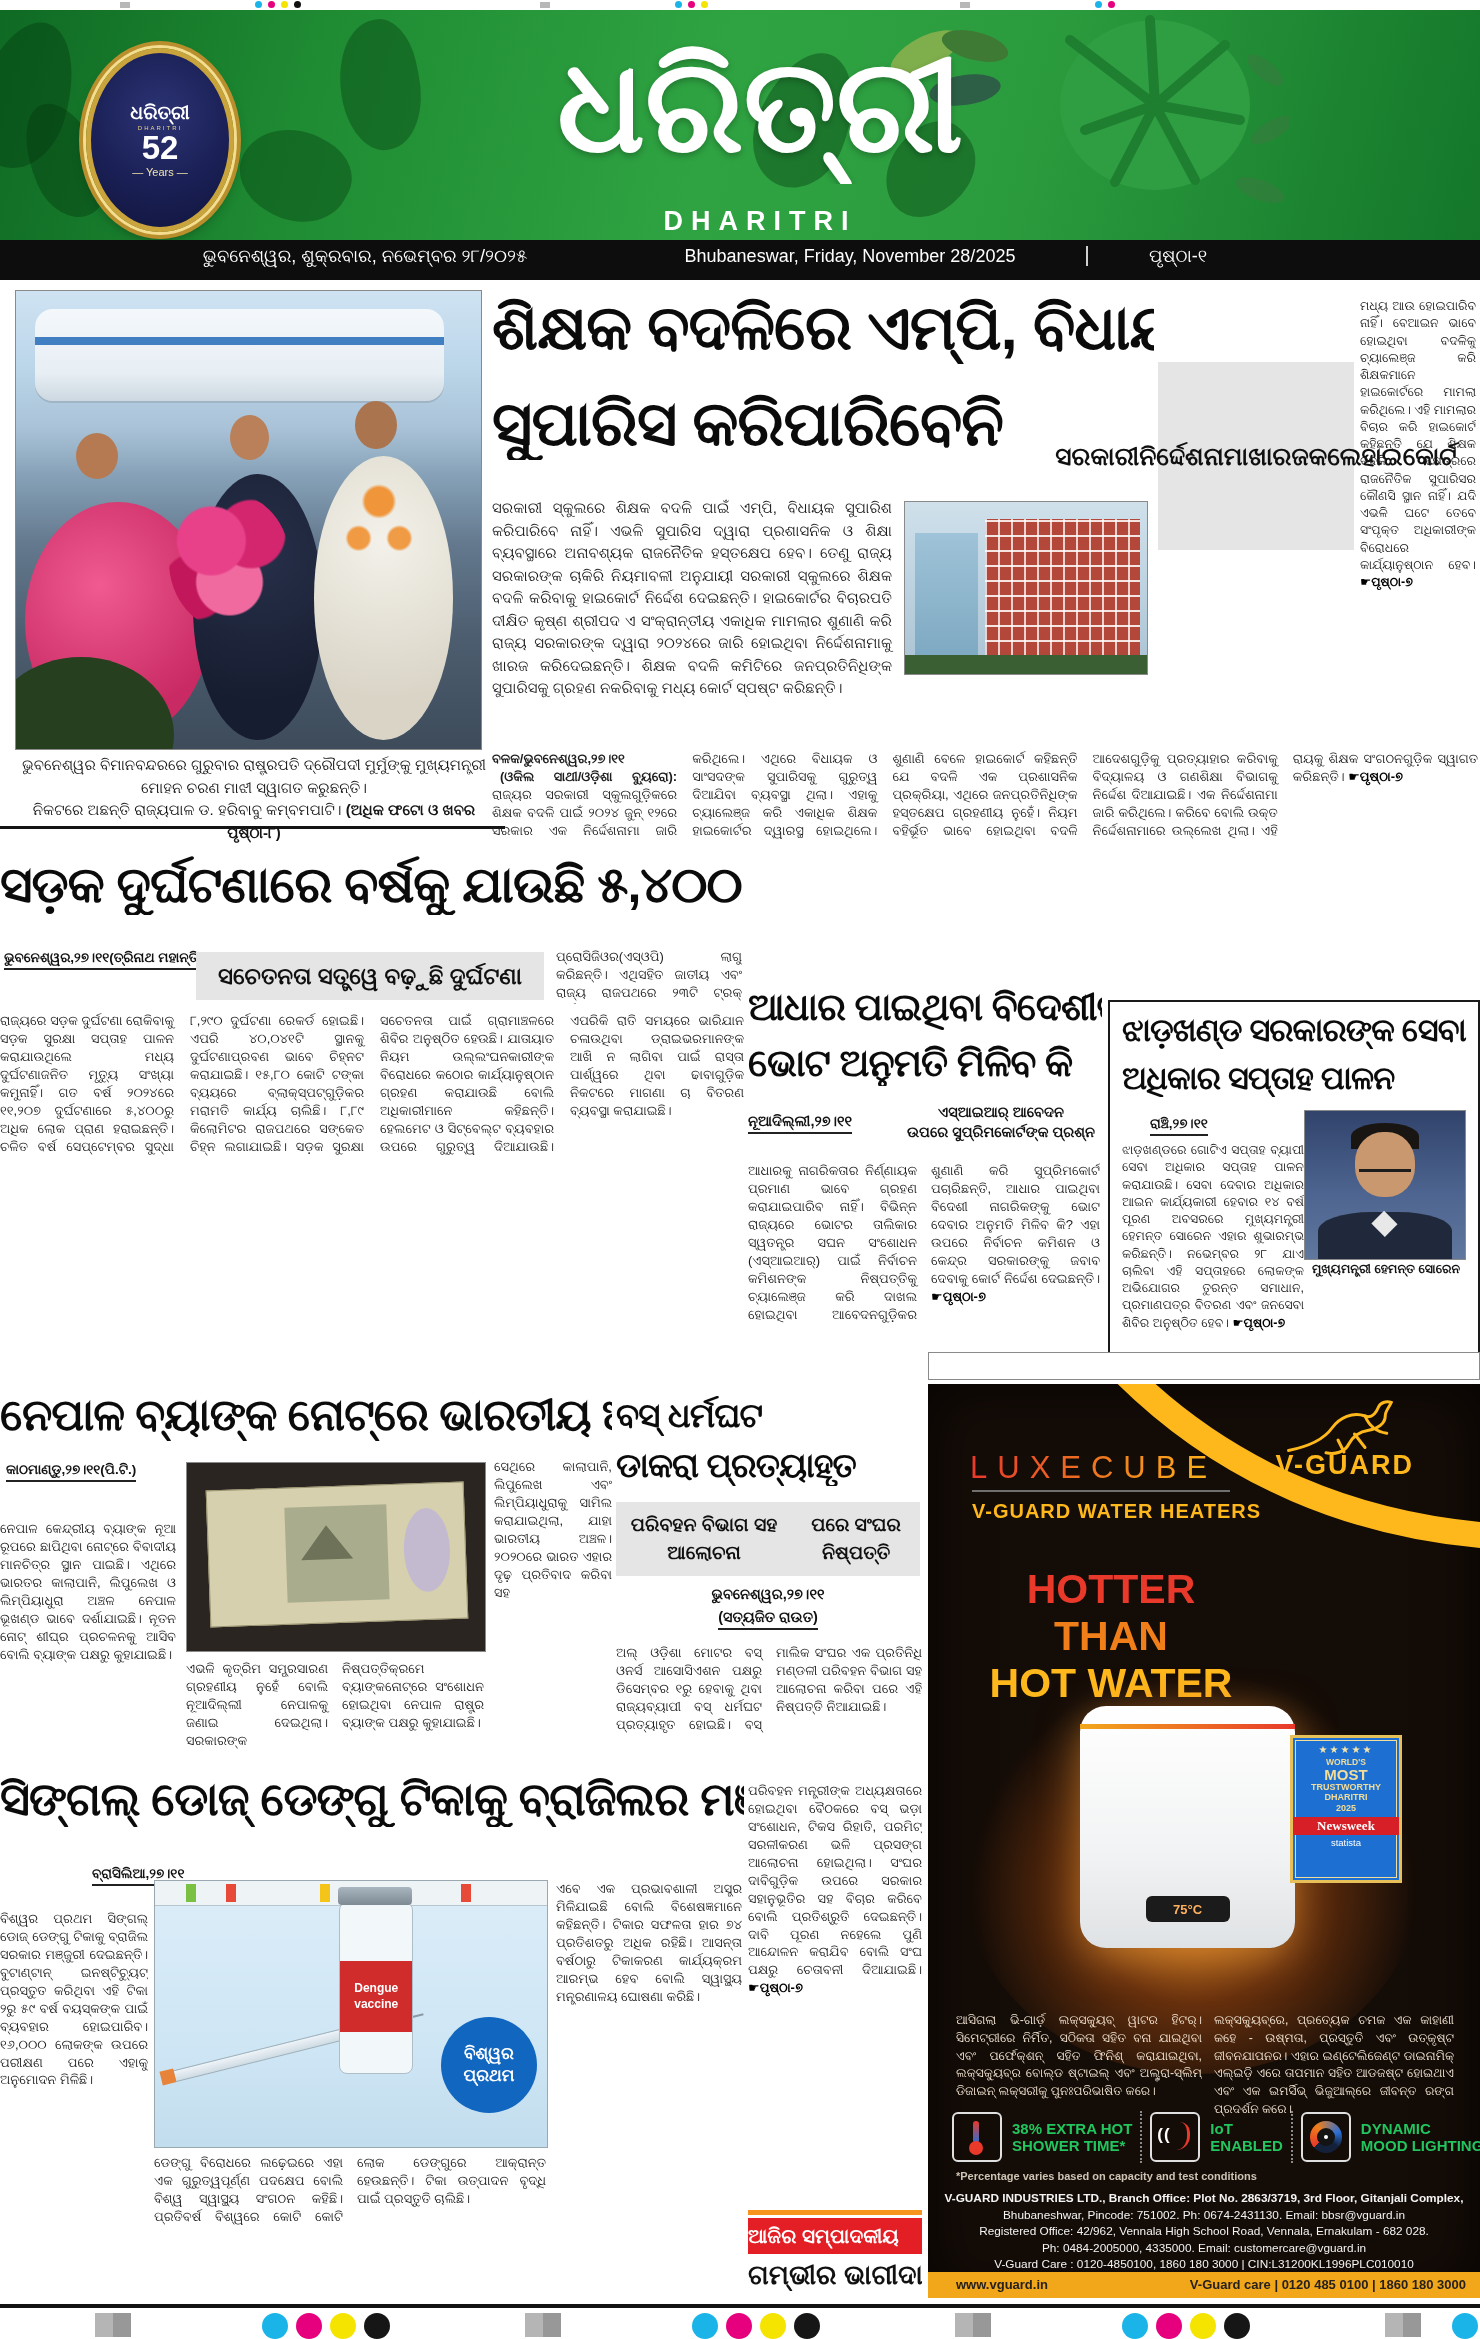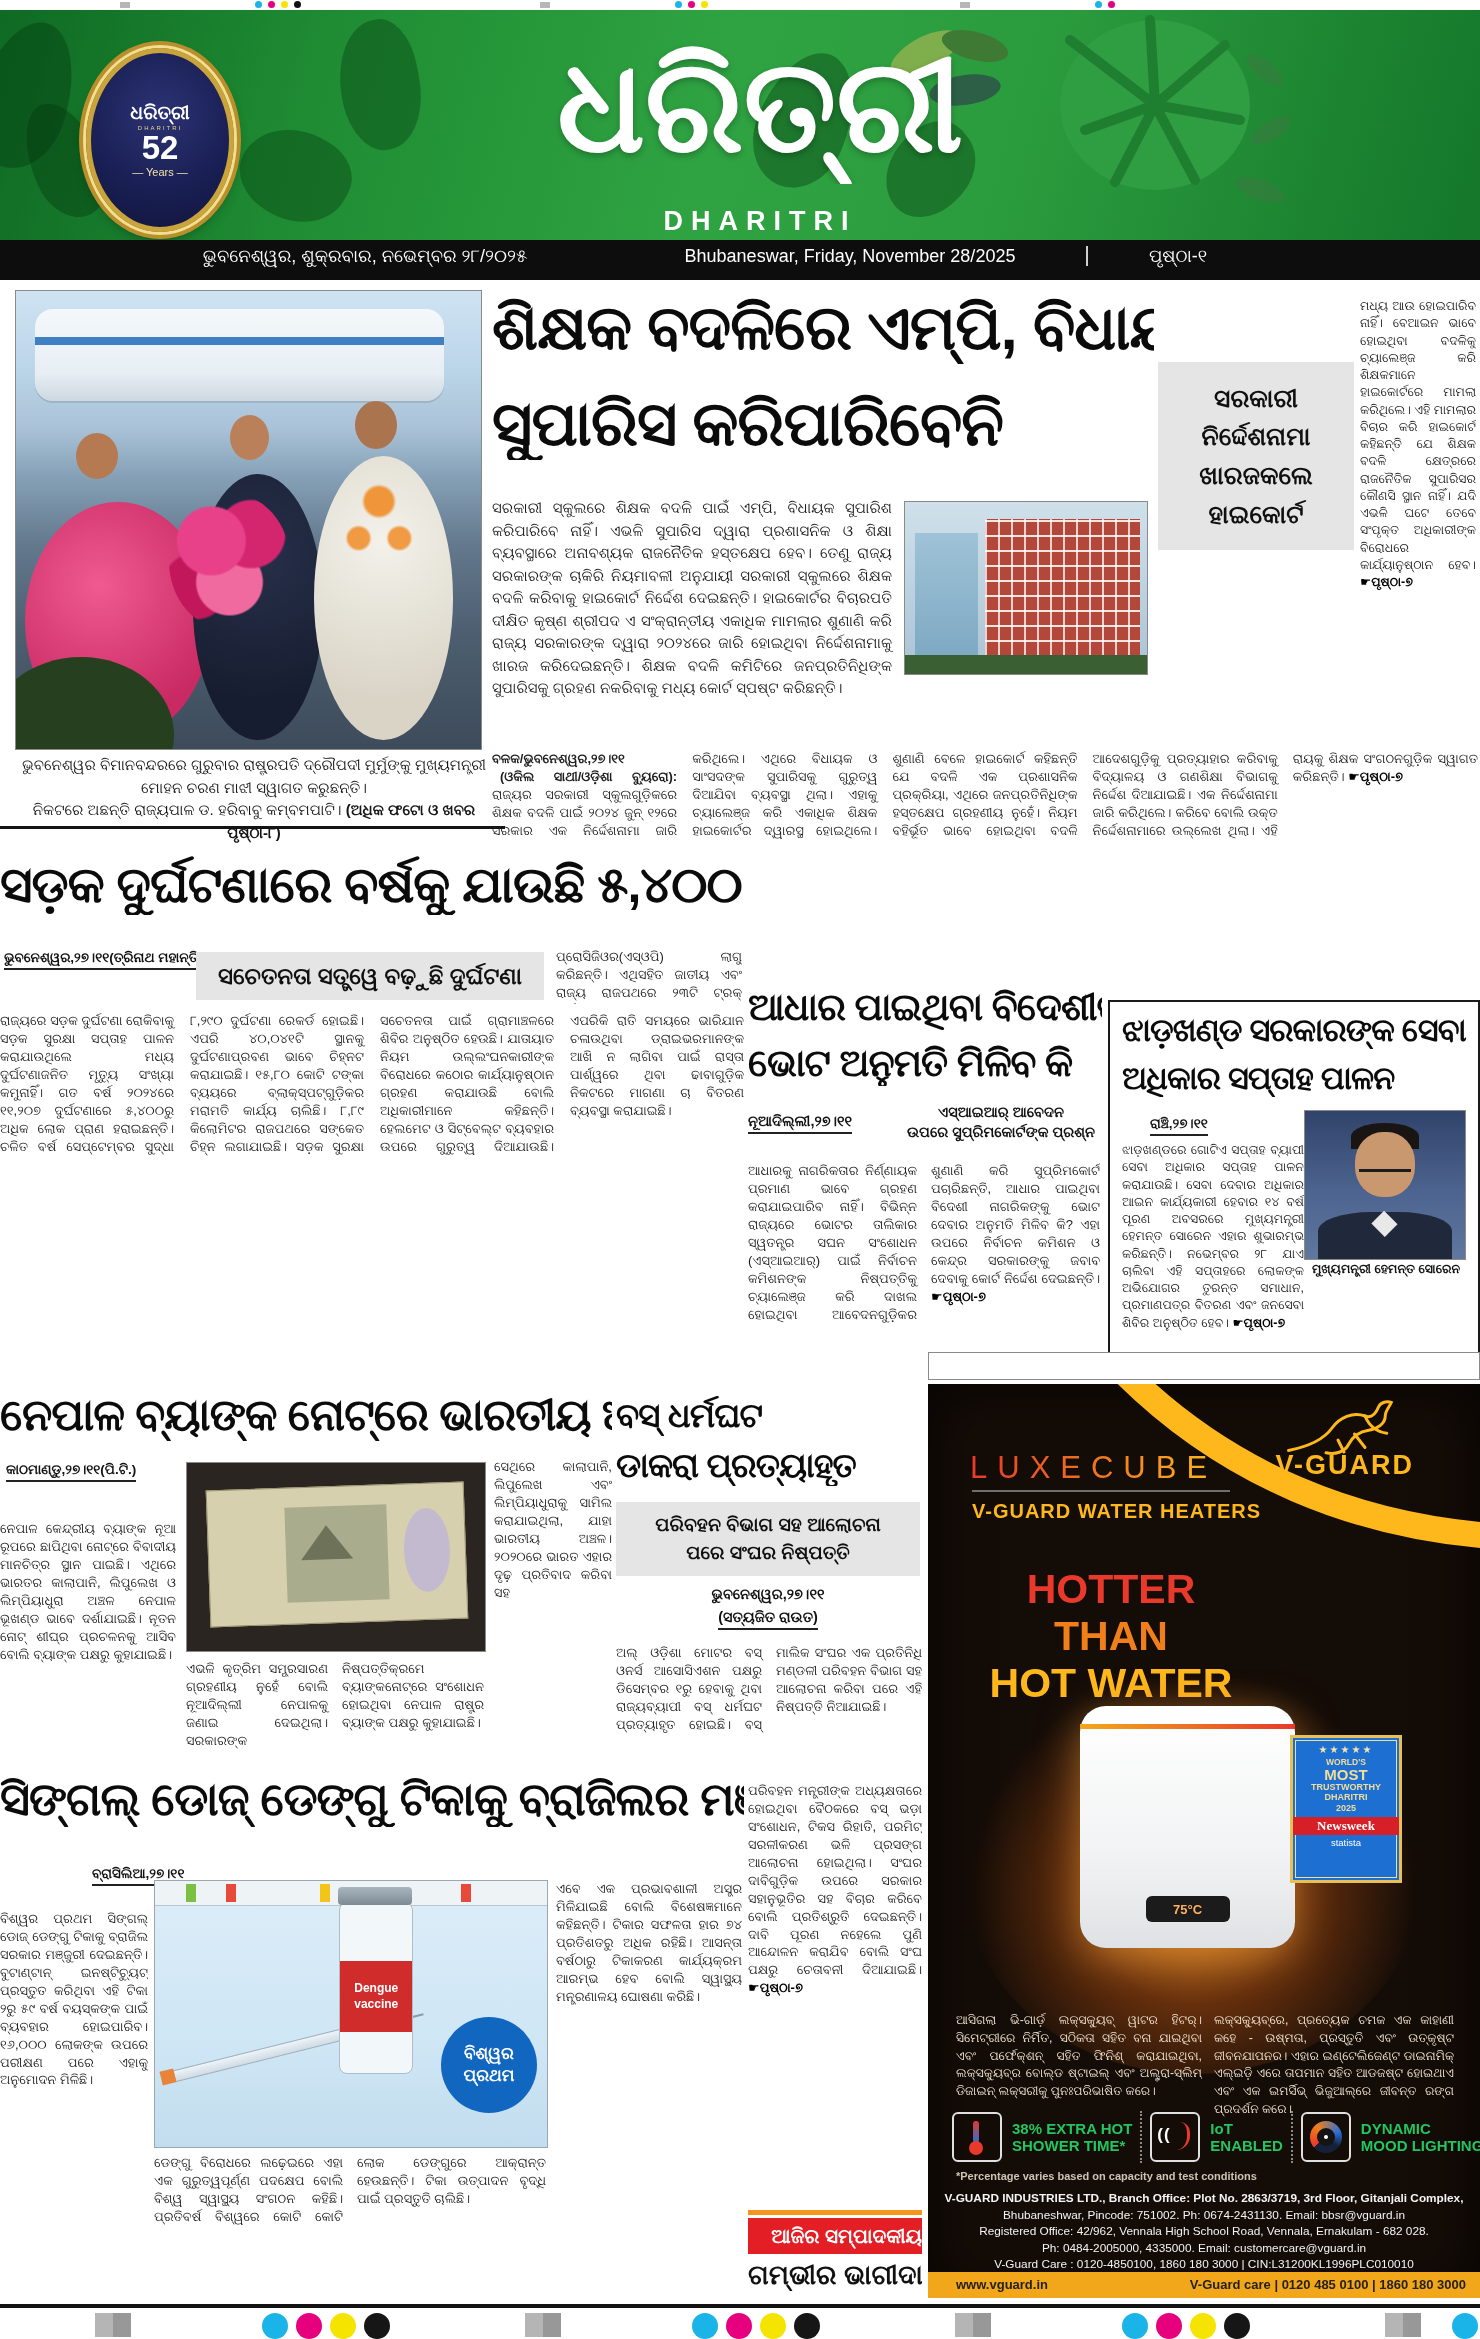--- a/index.html
+++ b/index.html
@@ -29,21 +29,21 @@
   .logo-lat{position:absolute;left:420px;top:196px;width:680px;text-align:center;color:#fff;
     font-size:27px;font-weight:800;letter-spacing:8px;}
   
   .datebar{position:absolute;left:0;top:240px;width:1480px;height:40px;background:#0d0d0d;color:#fff;}
   .datebar span{position:absolute;top:6px;font-size:18px;}
   .date-div{position:absolute;left:1086px;top:6px;width:2px;height:20px;background:#cfcfcf;}
   
   .od-h{font-weight:800;color:#0b0b0b;white-space:nowrap;overflow:hidden;letter-spacing:-1px;}
   .body-txt{font-size:13px;line-height:1.38;text-align:justify;color:#1c1c1c;overflow:hidden;}
   .byline{font-weight:bold;font-size:14.5px;color:#111;border-bottom:2px solid #222;display:inline-block;padding-bottom:2px;}
-  .graybox{background:#e5e5e5;display:flex;flex-direction:column;align-items:center;justify-content:center;
+  .graybox{background:#e5e5e5;display:flex;flex-direction:row;align-items:center;justify-content:center;
     text-align:center;font-weight:bold;color:#101010;}
   .jump{font-weight:bold;white-space:nowrap;color:#000;}
   .caption{font-size:15px;line-height:1.5;text-align:center;color:#151515;}
   .rule{position:absolute;background:#141414;}
   
   .ph{position:absolute;overflow:hidden;border:1px solid #8a8a8a;}
   .lead-photo{background:linear-gradient(180deg,#cfe3f2 0%,#bcd6ea 16%,#a9c2d7 30%,#87a2b8 40%,#64798e 55%,#4d5e70 75%,#3d4b5a 100%);}
   .blob{position:absolute;border-radius:50%;}
   .aircraft{position:absolute;left:4%;top:4%;width:88%;height:20%;background:linear-gradient(180deg,#f4f8fb 0%,#e7eef4 70%,#cdd8e0 100%);border-radius:18px;box-shadow:0 2px 0 #9fb4c4;}
   .aircraft:before{content:"";position:absolute;left:0;top:30%;width:100%;height:8px;background:#3f7fc2;}
@@ -71,21 +71,21 @@
   .vac-badge{position:absolute;right:10px;bottom:34px;width:96px;height:96px;border-radius:50%;background:#1166c0;
     color:#fff;font-weight:800;text-align:center;display:flex;flex-direction:column;justify-content:center;font-size:17px;line-height:1.3;}
   .soren{background:linear-gradient(180deg,#31436b 0%,#4c648f 55%,#60779e 100%);}
   .s-face{position:absolute;left:31%;top:14%;width:38%;height:44%;background:#c9986f;border-radius:46%;}
   .s-hair{position:absolute;left:29%;top:8%;width:42%;height:18%;background:#191512;border-radius:50% 50% 0 0;}
   .s-glass{position:absolute;left:34%;top:30%;width:32%;height:9%;border-bottom:3px solid #1c1c1c;}
   .s-body{position:absolute;left:8%;bottom:0;width:84%;height:32%;background:#20293c;border-radius:40% 40% 0 0;}
   .s-collar{position:absolute;left:44%;bottom:18%;width:12%;height:12%;background:#e8e8e8;transform:rotate(45deg);}
   
   .edit-bar{position:absolute;background:#f7941d;}
-  .edit-red{position:absolute;background:#e31e24;color:#fff;font-weight:800;display:flex;align-items:center;justify-content:flex-end;}
+  .edit-red{position:absolute;background:#e31e24;color:#fff;font-weight:800;display:flex;align-items:center;justify-content:flex-start;}
   
   .ad{position:absolute;left:928px;top:1384px;width:552px;height:914px;background:#140c07;overflow:hidden;
     box-shadow:inset 0 0 60px rgba(0,0,0,.7);}
   .ad-slot{position:absolute;left:928px;top:1352px;width:550px;height:26px;border:1px solid #8a8a8a;background:#fff;}
   .luxecube{position:absolute;left:42px;top:66px;font-size:31px;font-weight:400;letter-spacing:10px;
     background:linear-gradient(90deg,#e8392b 0%,#ef7a1f 55%,#ffb81c 100%);-webkit-background-clip:text;background-clip:text;color:transparent;white-space:nowrap;}
   .lux-rule{position:absolute;left:44px;top:106px;width:258px;height:2px;background:#6f6f6f;}
   .ad-sub{position:absolute;left:44px;top:116px;font-size:20px;font-weight:800;color:#ffb81c;letter-spacing:1px;white-space:nowrap;}
   .vg-word{position:absolute;right:66px;top:66px;font-size:27px;font-weight:800;color:#ffb81c;letter-spacing:2px;}
   .hot{position:absolute;left:58px;top:182px;width:250px;text-align:center;font-weight:800;line-height:1.15;}

